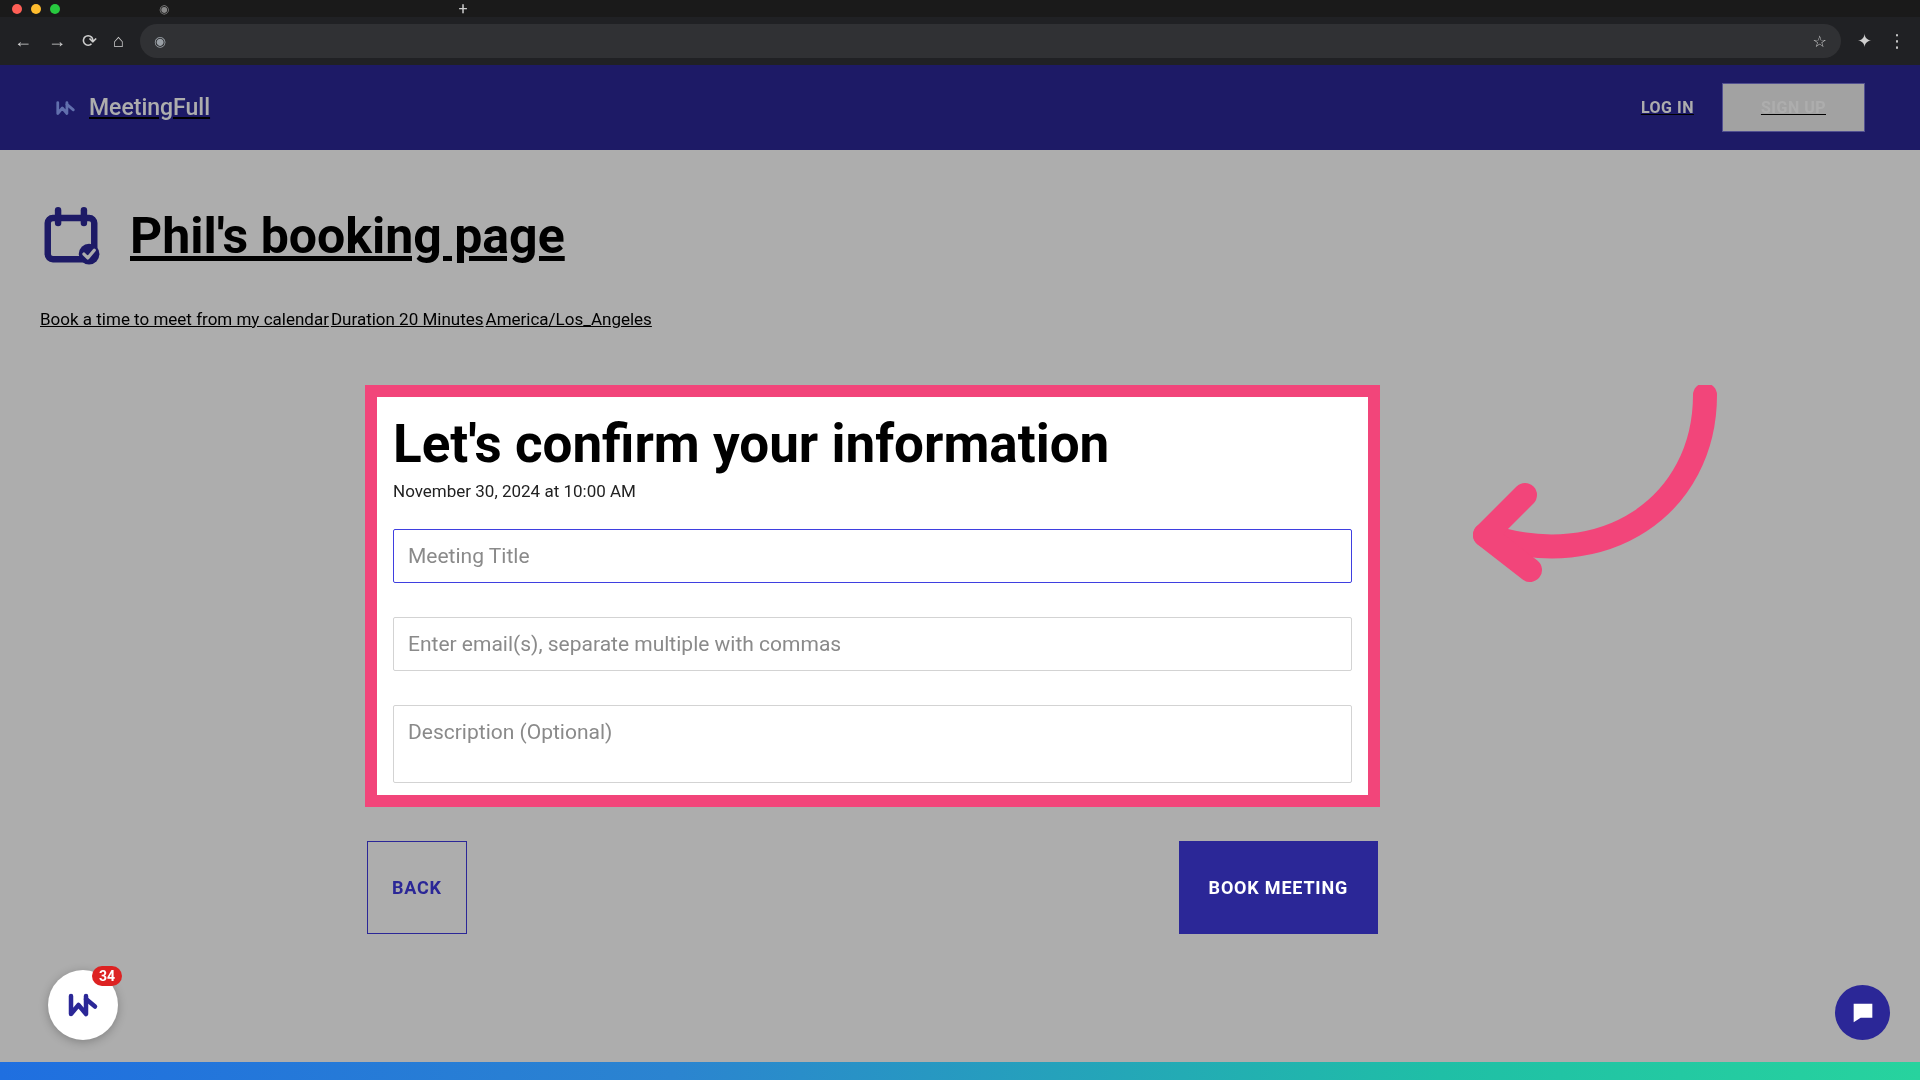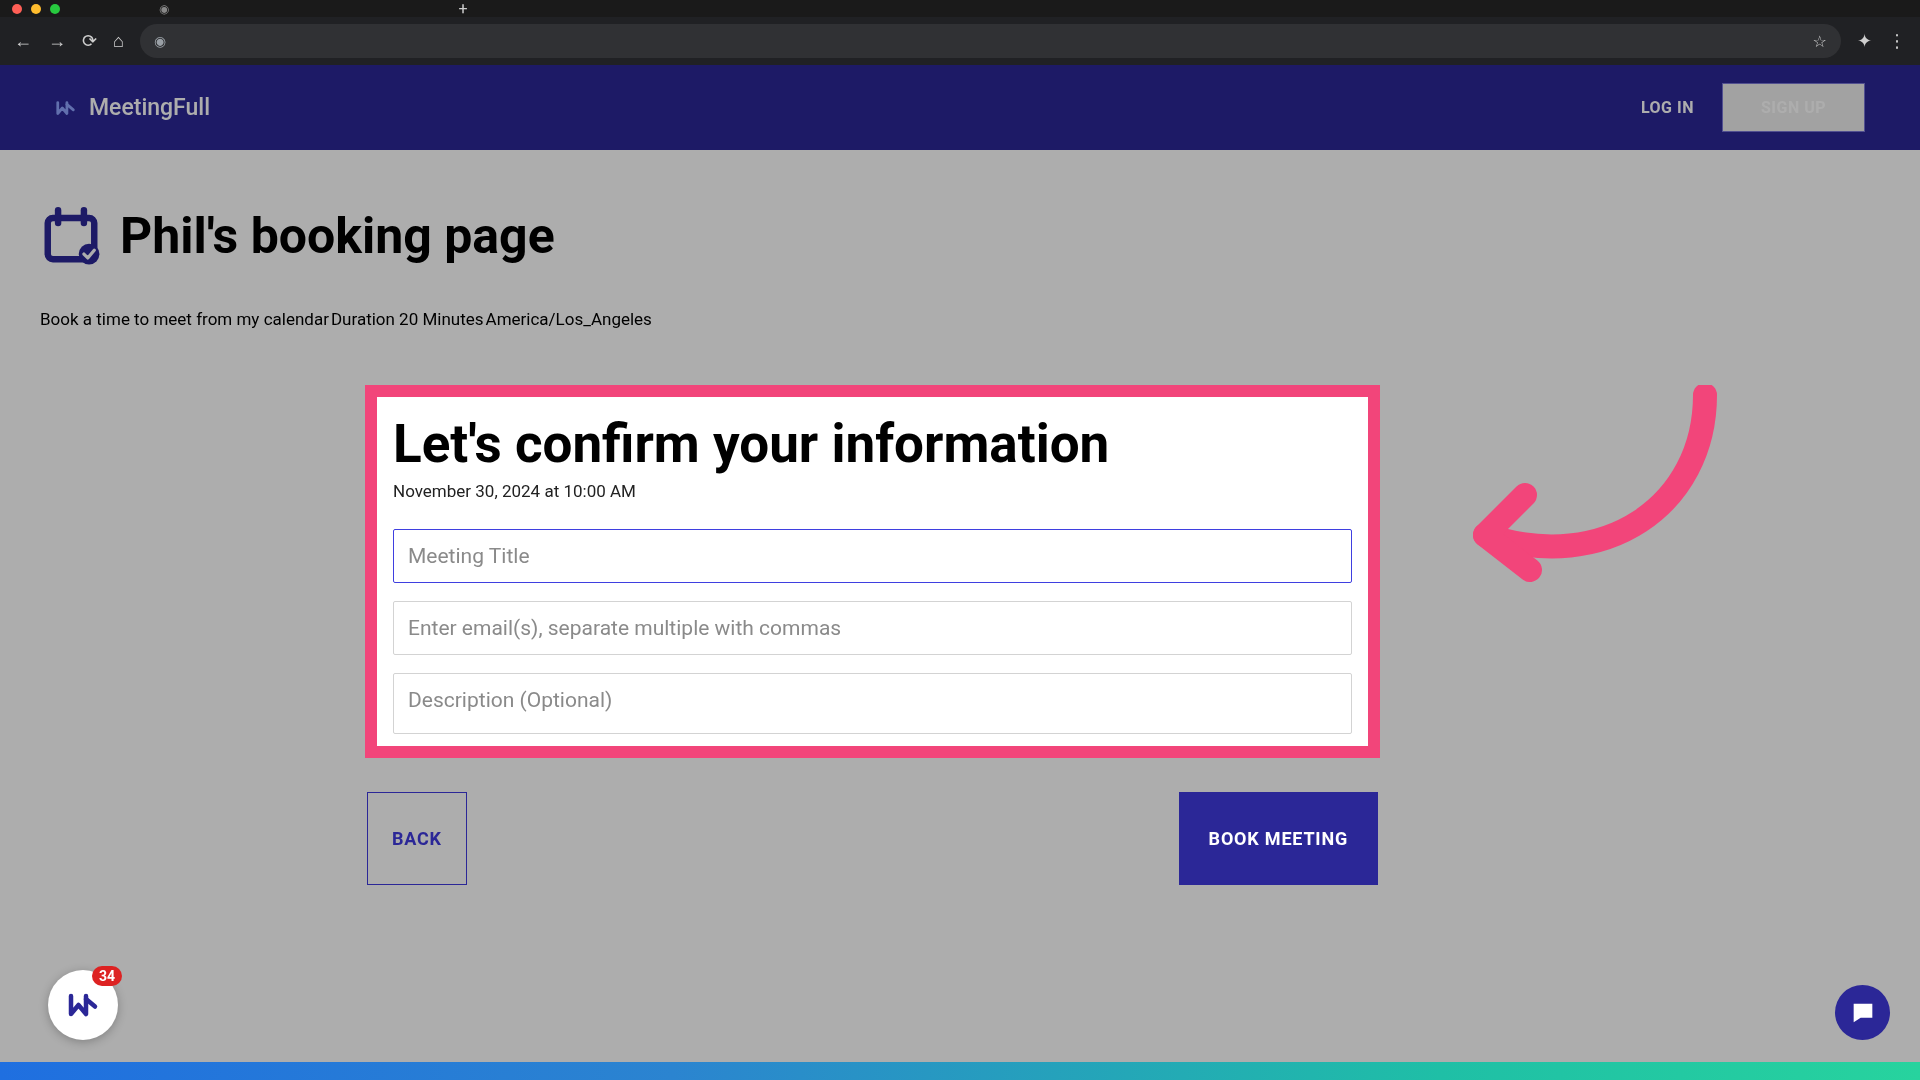--- a/index.html
+++ b/index.html
@@ -16,49 +16,49 @@
   .tab-plus { margin-left: 280px; color: #ccc; font-size: 16px; }
 
   
   .chrome-bar { height: 48px; background: #202124; display: flex; align-items: center; padding: 0 14px; gap: 16px; }
   .nav-icon { color: #cfcfcf; font-size: 18px; line-height: 1; -webkit-user-select: none; user-select: none; }
   .addr { flex: 1; height: 34px; background: #303134; border-radius: 17px; display: flex; align-items: center; padding: 0 14px; }
   .addr .site-icon { color: #9aa0a6; font-size: 14px; }
   .addr .star { margin-left: auto; color: #cfcfcf; font-size: 16px; }
 
   
-  .viewport { position: relative; width: 100%; height: calc(100% - 65px); background: #fff; }
+  .viewport { position: relative; width: 100%; height: calc(100% - 65px); background: #fff; text-decoration: underline; }
 
   
   .app-header { height: 85px; background: #2b2797; display: flex; align-items: center; padding: 0 55px; }
   .logo-wrap { display: flex; align-items: center; gap: 12px; }
   .logo-mark { width: 22px; height: 22px; }
   .logo-text { color: #fff; font-size: 23px; font-weight: 500; }
   .hdr-right { margin-left: auto; display: flex; align-items: center; gap: 28px; }
   .login { color: #fff; font-size: 16px; font-weight: 700; letter-spacing: 0.5px; }
   .signup { border: 1.5px solid #7a77d4; color: #fff; font-size: 16px; font-weight: 700; letter-spacing: 0.5px; padding: 14px 38px; }
 
   .page { padding: 55px 40px; }
-  .title-row { display: flex; align-items: center; gap: 18px; margin-bottom: 42px; }
+  .title-row { display: flex; align-items: center; gap: 28px; margin-bottom: 42px; }
   .cal-icon { width: 62px; height: 62px; }
   .page-title { font-size: 50px; font-weight: 700; color: #000; }
   .meta { display: flex; flex-direction: row; gap: 2px; font-size: 17px; color: #000; }
 
   
   .overlay { position: absolute; inset: 0; background: rgba(0,0,0,0.32); }
 
   
   .dialog-wrap { position: absolute; left: 365px; top: 320px; width: 1015px; }
   .pink-frame { border: 12px solid #f2457a; background: #fff; padding: 12px 16px 8px 16px; }
   .dialog-title { font-size: 53px; font-weight: 700; color: #000; margin: 4px 0 6px 0; }
   .dialog-time { font-size: 17px; color: #222; margin-bottom: 28px; }
-  .inp { width: 100%; border: 1px solid #d3d3d3; border-radius: 2px; padding: 14px 14px; font-size: 21px; color: #333; outline: none; margin-bottom: 18px; }
+  .inp { width: 100%; border: 1px solid #d3d3d3; border-radius: 2px; padding: 14px 14px; font-size: 21px; color: #333; outline: none; margin-bottom: 34px; }
   .inp::placeholder { color: #8a8a8a; }
   .inp.focus { border: 1.5px solid #3f3fe0; }
-  .ta { width: 100%; border: 1px solid #d3d3d3; border-radius: 2px; padding: 14px 14px; font-size: 21px; color: #1d4ed8; outline: none; resize: none; height: 61px; }
+  .ta { width: 100%; border: 1px solid #d3d3d3; border-radius: 2px; padding: 14px 14px; font-size: 21px; color: #1d4ed8; outline: none; resize: none; height: 78px; }
   .ta::placeholder { color: #8a8a8a; }
 
   .btn-row { display: flex; justify-content: space-between; margin-top: 34px; padding: 0 2px 0 2px; }
   .btn-back { border: 1.5px solid #2b2797; background: transparent; color: #2b2797; font-size: 18px; font-weight: 700; letter-spacing: 0.8px; padding: 20px 24px; text-align: center; }
   .btn-book { border: none; background: #2b2797; color: #fff; font-size: 18px; font-weight: 700; letter-spacing: 0.8px; padding: 36px 30px; }
 
   
   .arrow { position: absolute; left: 1040px; top: 0; width: 320px; height: 250px; pointer-events: none; }
 
   

